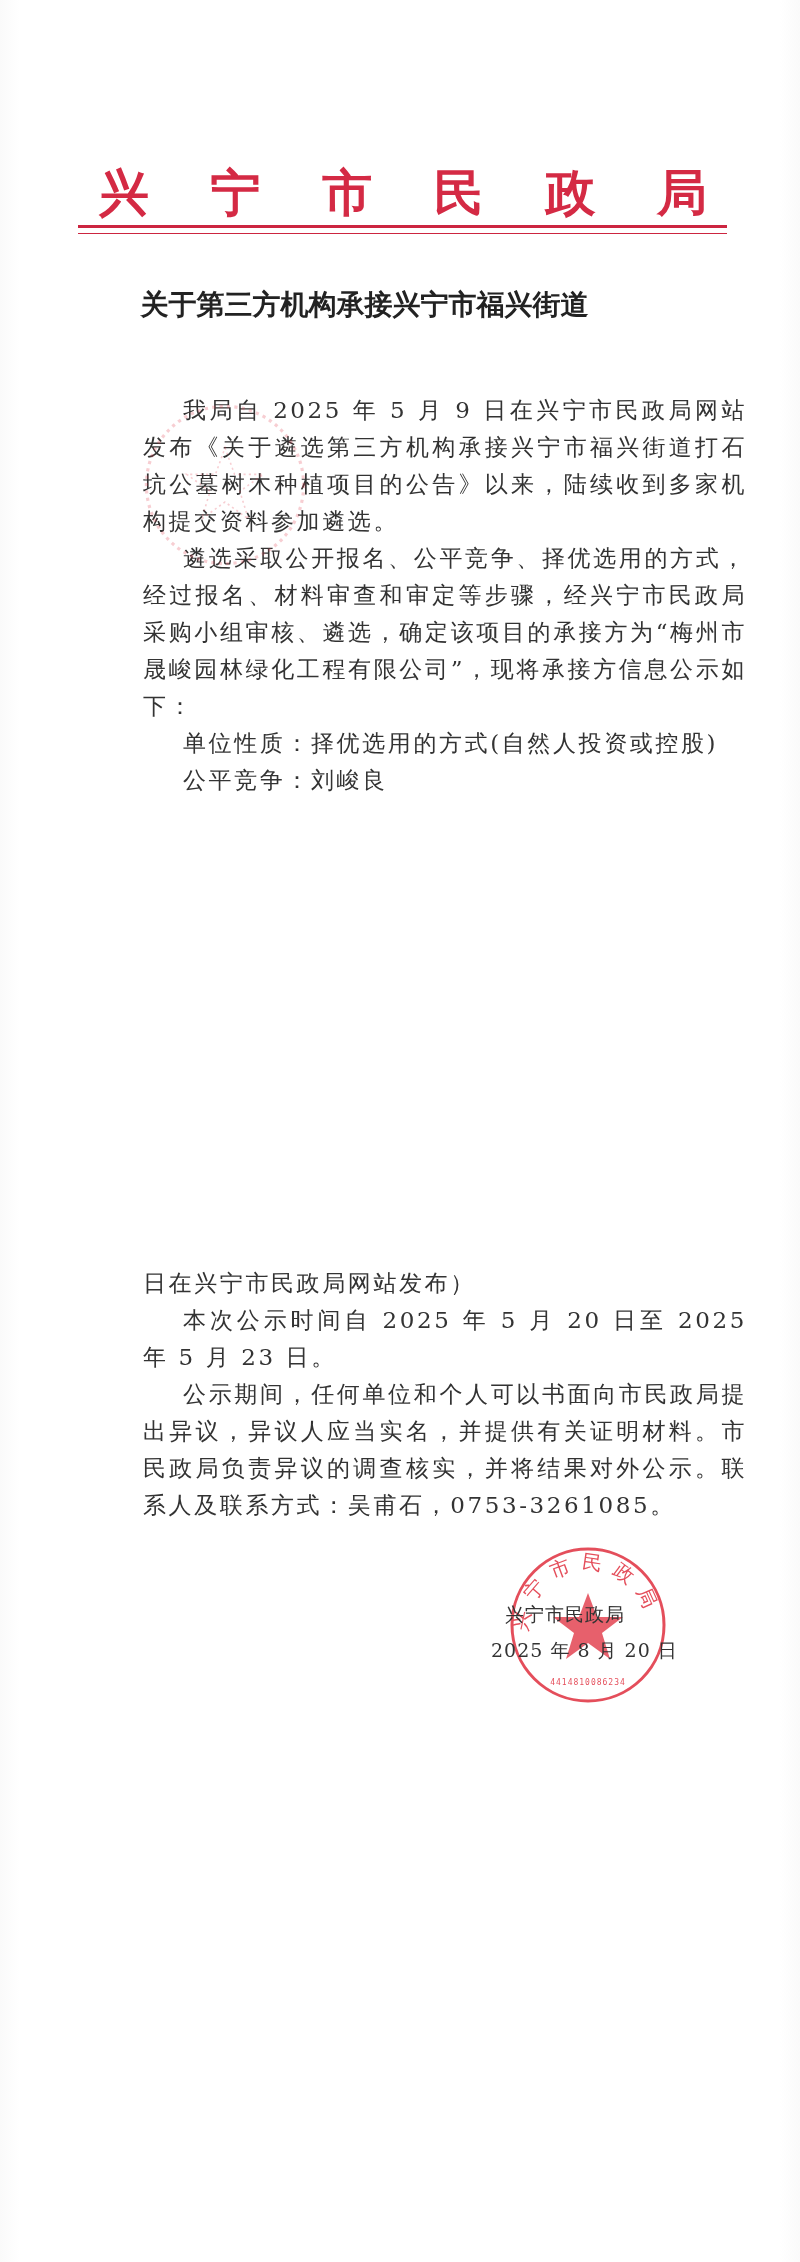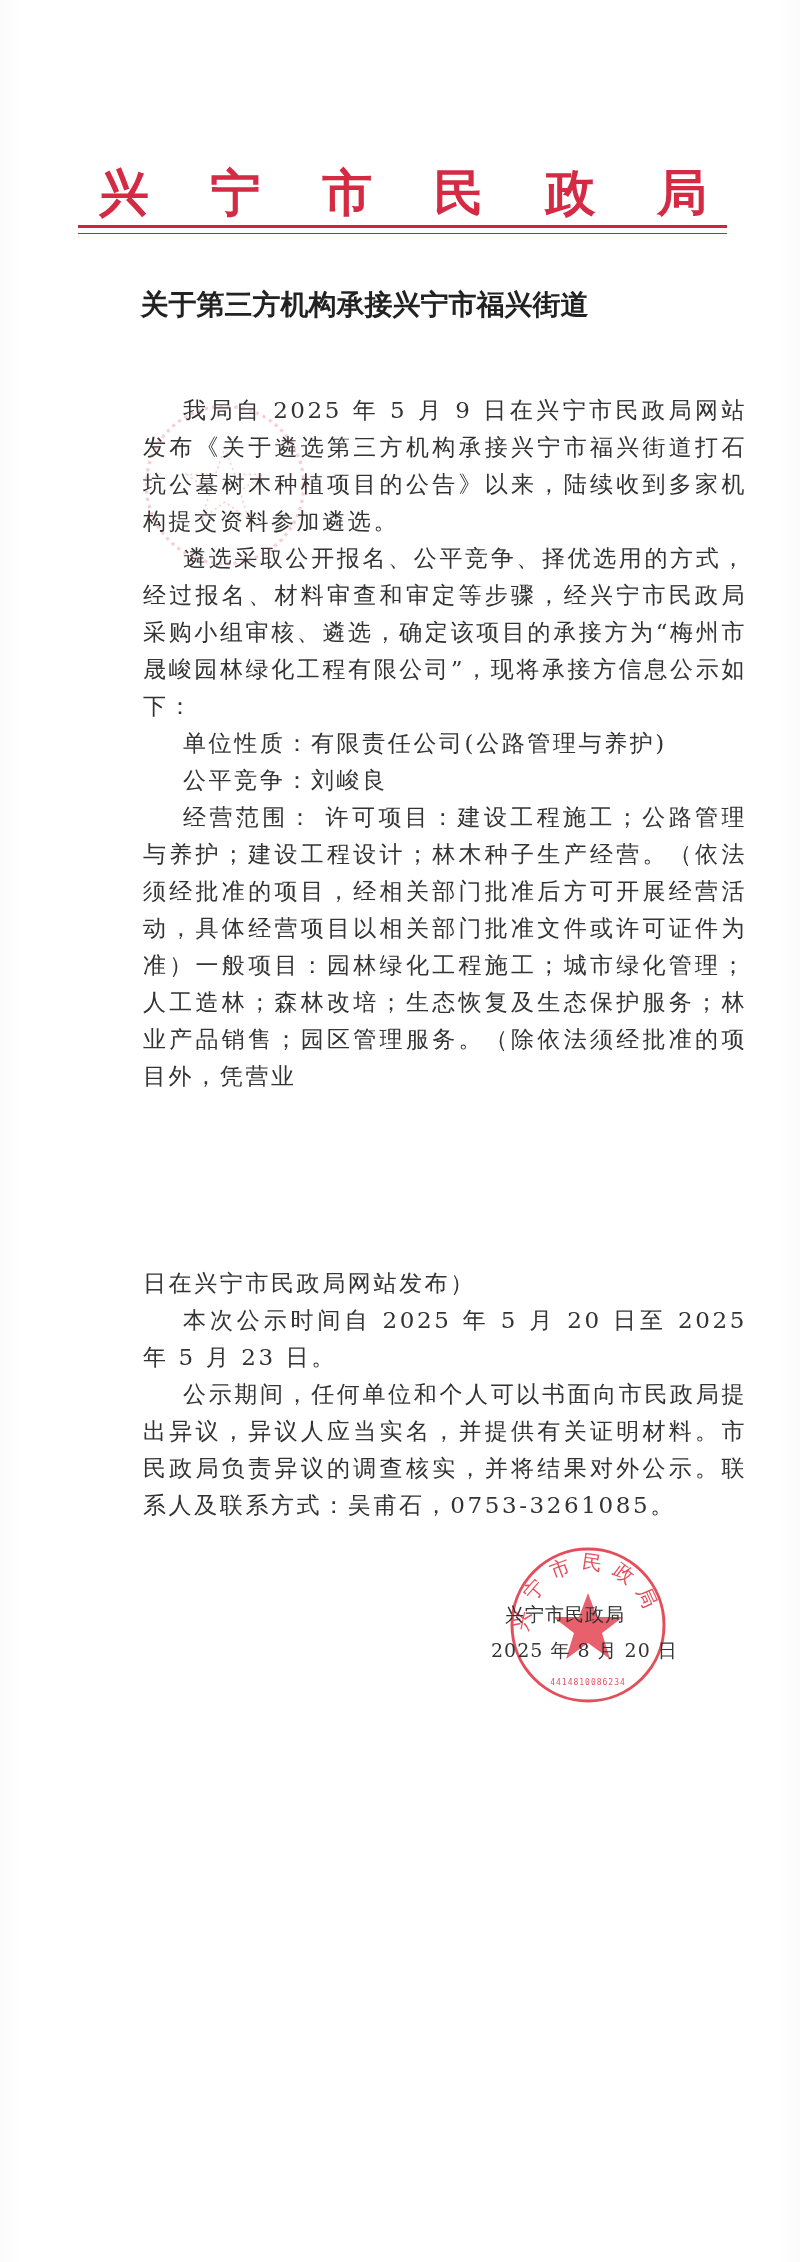--- a/index.html
+++ b/index.html
@@ -128,23 +128,22 @@
   </div>
 
   <svg class="stamp-ghost" viewBox="0 0 160 160">
     <circle cx="80" cy="80" r="74" fill="none" stroke="#e04050" stroke-width="3" stroke-dasharray="3 4"></circle>
     <polygon points="80,45 89,70 116,70 94,86 102,112 80,96 58,112 66,86 44,70 71,70" fill="none" stroke="#e04050" stroke-width="1.5" stroke-dasharray="2 3"></polygon>
   </svg>
 
   <div class="body body-a">
     <p class="indent">我局自 2025 年 5 月 9 日在兴宁市民政局网站发布《关于遴选第三方机构承接兴宁市福兴街道打石坑公墓树木种植项目的公告》以来，陆续收到多家机构提交资料参加遴选。</p>
     <p class="indent">遴选采取公开报名、公平竞争、择优选用的方式，经过报名、材料审查和审定等步骤，经兴宁市民政局采购小组审核、遴选，确定该项目的承接方为“梅州市晟峻园林绿化工程有限公司”，现将承接方信息公示如下：</p>
-    <p class="indent">单位性质：有限责任公司(公路管理与养护)</p>
+    <p class="indent">单位性质：择优选用的方式(自然人投资或控股)</p>
     <p class="indent">公平竞争：刘峻良</p>
-    <p class="indent">经营范围： 许可项目：建设工程施工；公路管理与养护；建设工程设计；林木种子生产经营。（依法须经批准的项目，经相关部门批准后方可开展经营活动，具体经营项目以相关部门批准文件或许可证件为准）一般项目：园林绿化工程施工；城市绿化管理；人工造林；森林改培；生态恢复及生态保护服务；林业产品销售；园区管理服务。（除依法须经批准的项目外，凭营业</p>
   </div>
 
   <div class="body body-b">
     <p class="tail-line">日在兴宁市民政局网站发布）</p>
     <p class="indent">本次公示时间自 2025 年 5 月 20 日至 2025 年 5 月 23 日。</p>
     <p class="indent">公示期间，任何单位和个人可以书面向市民政局提出异议，异议人应当实名，并提供有关证明材料。市民政局负责异议的调查核实，并将结果对外公示。联系人及联系方式：吴甫石，0753-3261085。</p>
   </div>
 
   <svg class="stamp" viewBox="0 0 160 160">
     <defs>

